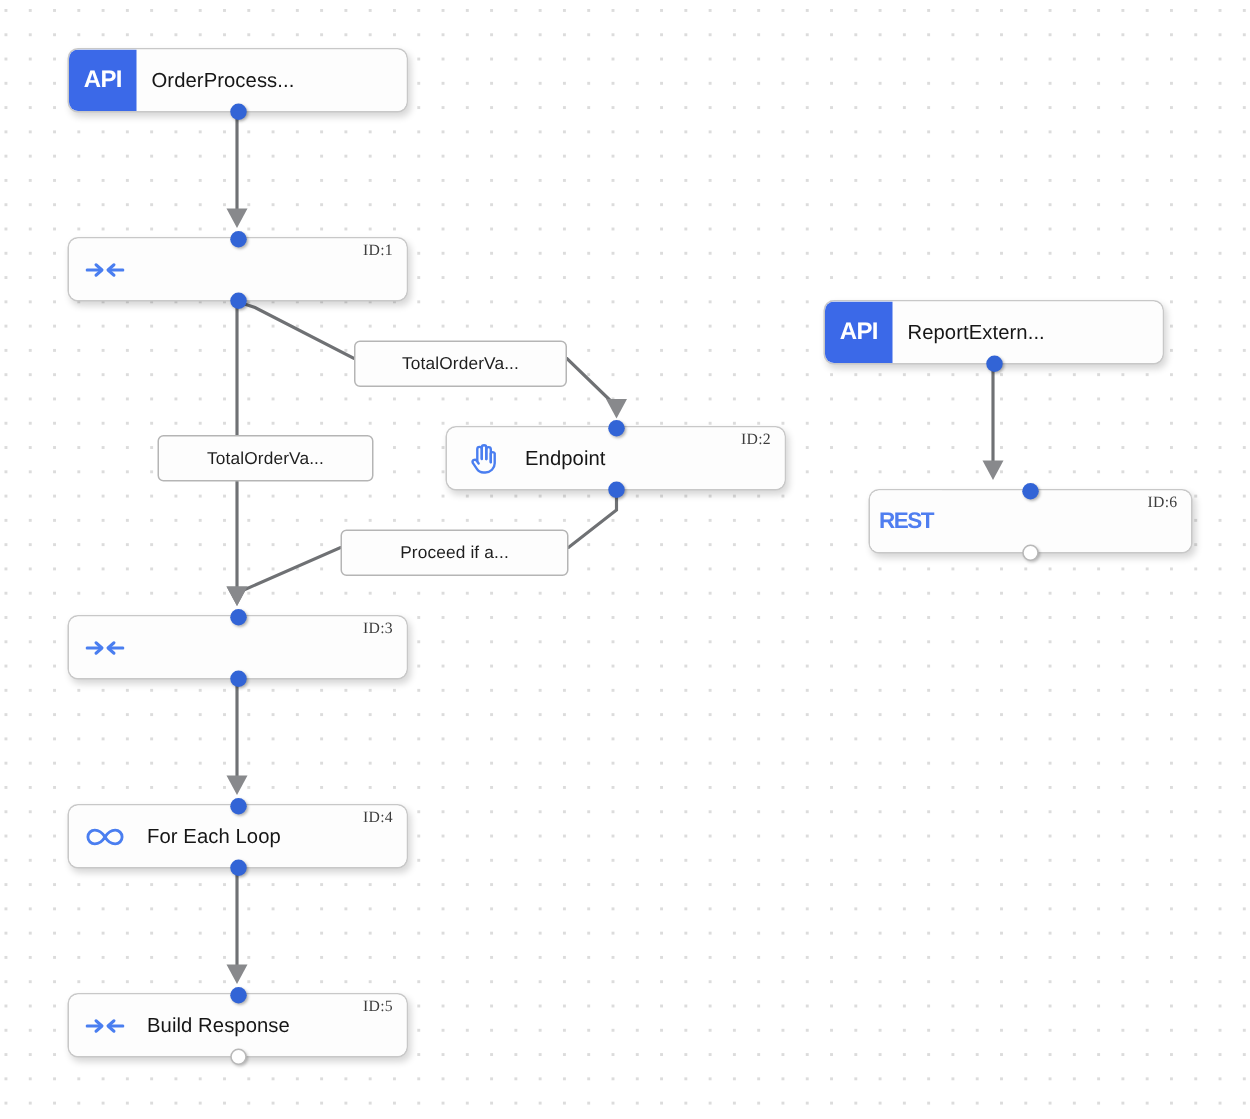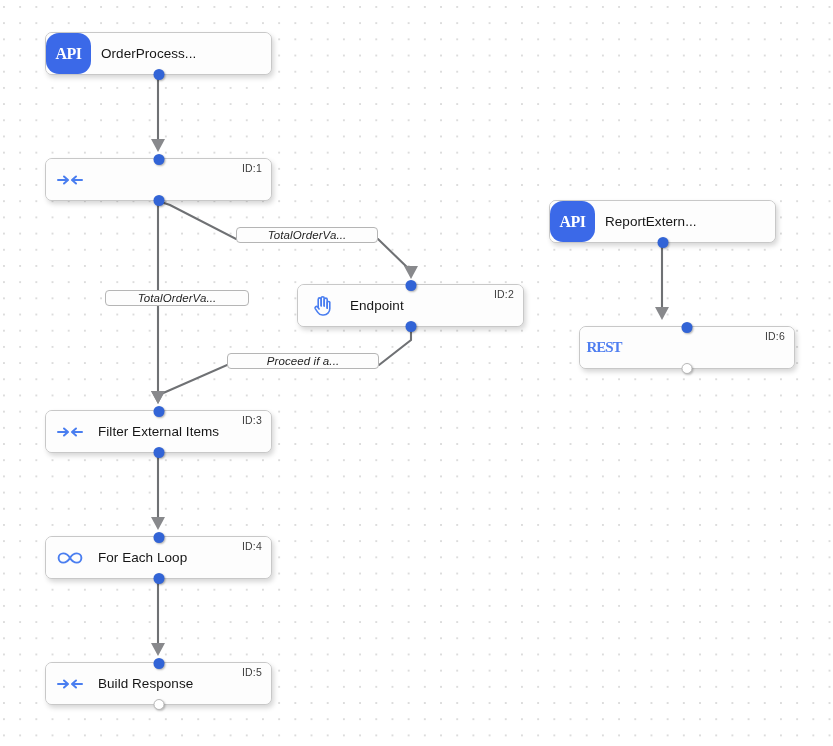--- a/index.html
+++ b/index.html
@@ -49,25 +49,24 @@
     background: #fdfdfd;
   }
   .badge {
     width: 45px;
     min-width: 45px;
     background: #3b69e8;
     display: flex;
     align-items: center;
     justify-content: center;
     color: #ffffff;
-    font-family: Liberation Serif, serif;
+    font-family: Liberation Sans, sans-serif;
     font-size: 16px;
     font-weight: 700;
     letter-spacing: -0.5px;
-    border-radius: 13px;
   }
   .badge.rest-badge {
     background: #fdfdfd;
     color: #4f7ef0;
     font-size: 15px;
     letter-spacing: -1px;
     width: 48px;
     min-width: 48px;
   }
   .icon-cell {
@@ -92,21 +91,21 @@
     padding-left: 10px;
   }
   .id-tag {
     position: absolute;
     top: 3px;
     right: 9px;
     font-size: 10.5px;
     color: #3d3d3d;
     letter-spacing: 0.2px;
     z-index: 4;
-    font-family: Liberation Sans, sans-serif;
+    font-family: Liberation Serif, serif;
   }
   .port {
     position: absolute;
     width: 11px;
     height: 11px;
     border-radius: 50%;
     z-index: 5;
     left: 50%;
     transform: translateX(-50%);
   }
@@ -125,25 +124,24 @@
     position: absolute;
     z-index: 2;
     background: #fdfdfd;
     border: 1px solid #b5b5b5;
     border-radius: 4px;
     font-size: 11.5px;
     color: #1e1e1e;
     display: flex;
     align-items: center;
     justify-content: center;
-    height: 16px;
+    height: 31px;
     padding: 0 10px;
     white-space: nowrap;
     letter-spacing: 0.1px;
-    font-style: italic;
   }
   svg .wire {
     fill: none;
     stroke: #6f7174;
     stroke-width: 2.1;
   }
   svg .arrowhead {
     fill: #88898c;
   }
 </style>
@@ -246,21 +244,20 @@
       <div class="icon-cell">
         <svg width="26" height="16" viewBox="0 0 26 16">
           <g stroke="#4a7ef0" stroke-width="2" fill="none" stroke-linecap="round" stroke-linejoin="round">
             <line x1="1" y1="8" x2="10" y2="8"></line>
             <polyline points="7,4.5 11,8 7,11.5"></polyline>
             <line x1="25" y1="8" x2="16" y2="8"></line>
             <polyline points="19,4.5 15,8 19,11.5"></polyline>
           </g>
         </svg>
       </div>
-      <div class="node-title">Filter External Items</div>
     </div>
     <div class="id-tag">ID:3</div>
     <div class="port filled top"></div>
     <div class="port filled bottom"></div>
   </div>
 
   <div class="node" style="left:45px; top:536px; width:227px; height:43px;">
     <div class="node-inner">
       <div class="icon-cell">
         <svg width="30" height="16" viewBox="0 0 30 16">

